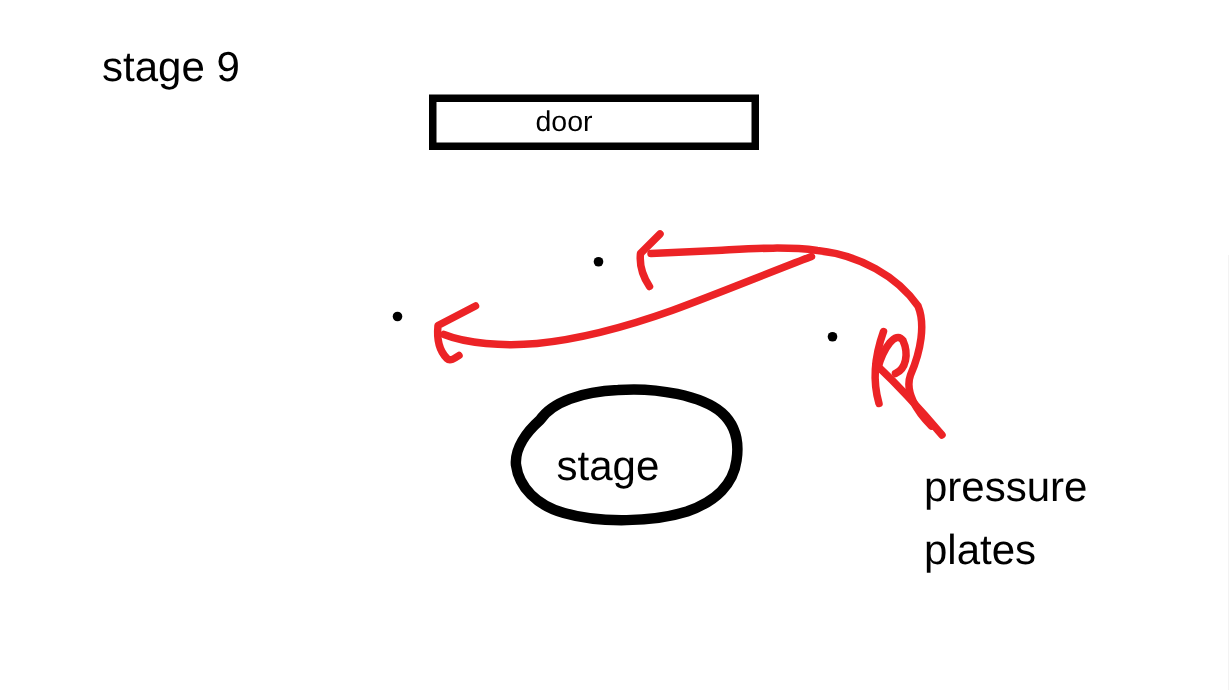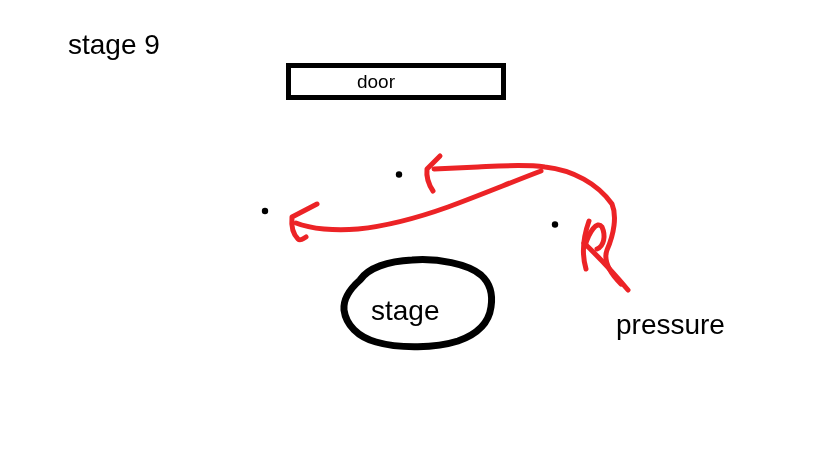--- a/index.html
+++ b/index.html
@@ -130,15 +130,16 @@
       <path class="red-stroke" d="M 628,290 C 617,277 601,259 584,243"></path>
       <path class="red-stroke" d="M 589,221 C 584,235 581,252 586,269"></path>
       <path class="red-stroke" d="M 585,246 C 589,232 597,220 602,227 C 606,236 604,246 597,249"></path>
     </g>
   </svg>
 
   <div class="label spawn-label">stage</div>
 
   <div class="label plates-label">
     <div>pressure</div>
+    <div>plates</div>
   </div>
 
 </div>
 
 </body></html>

